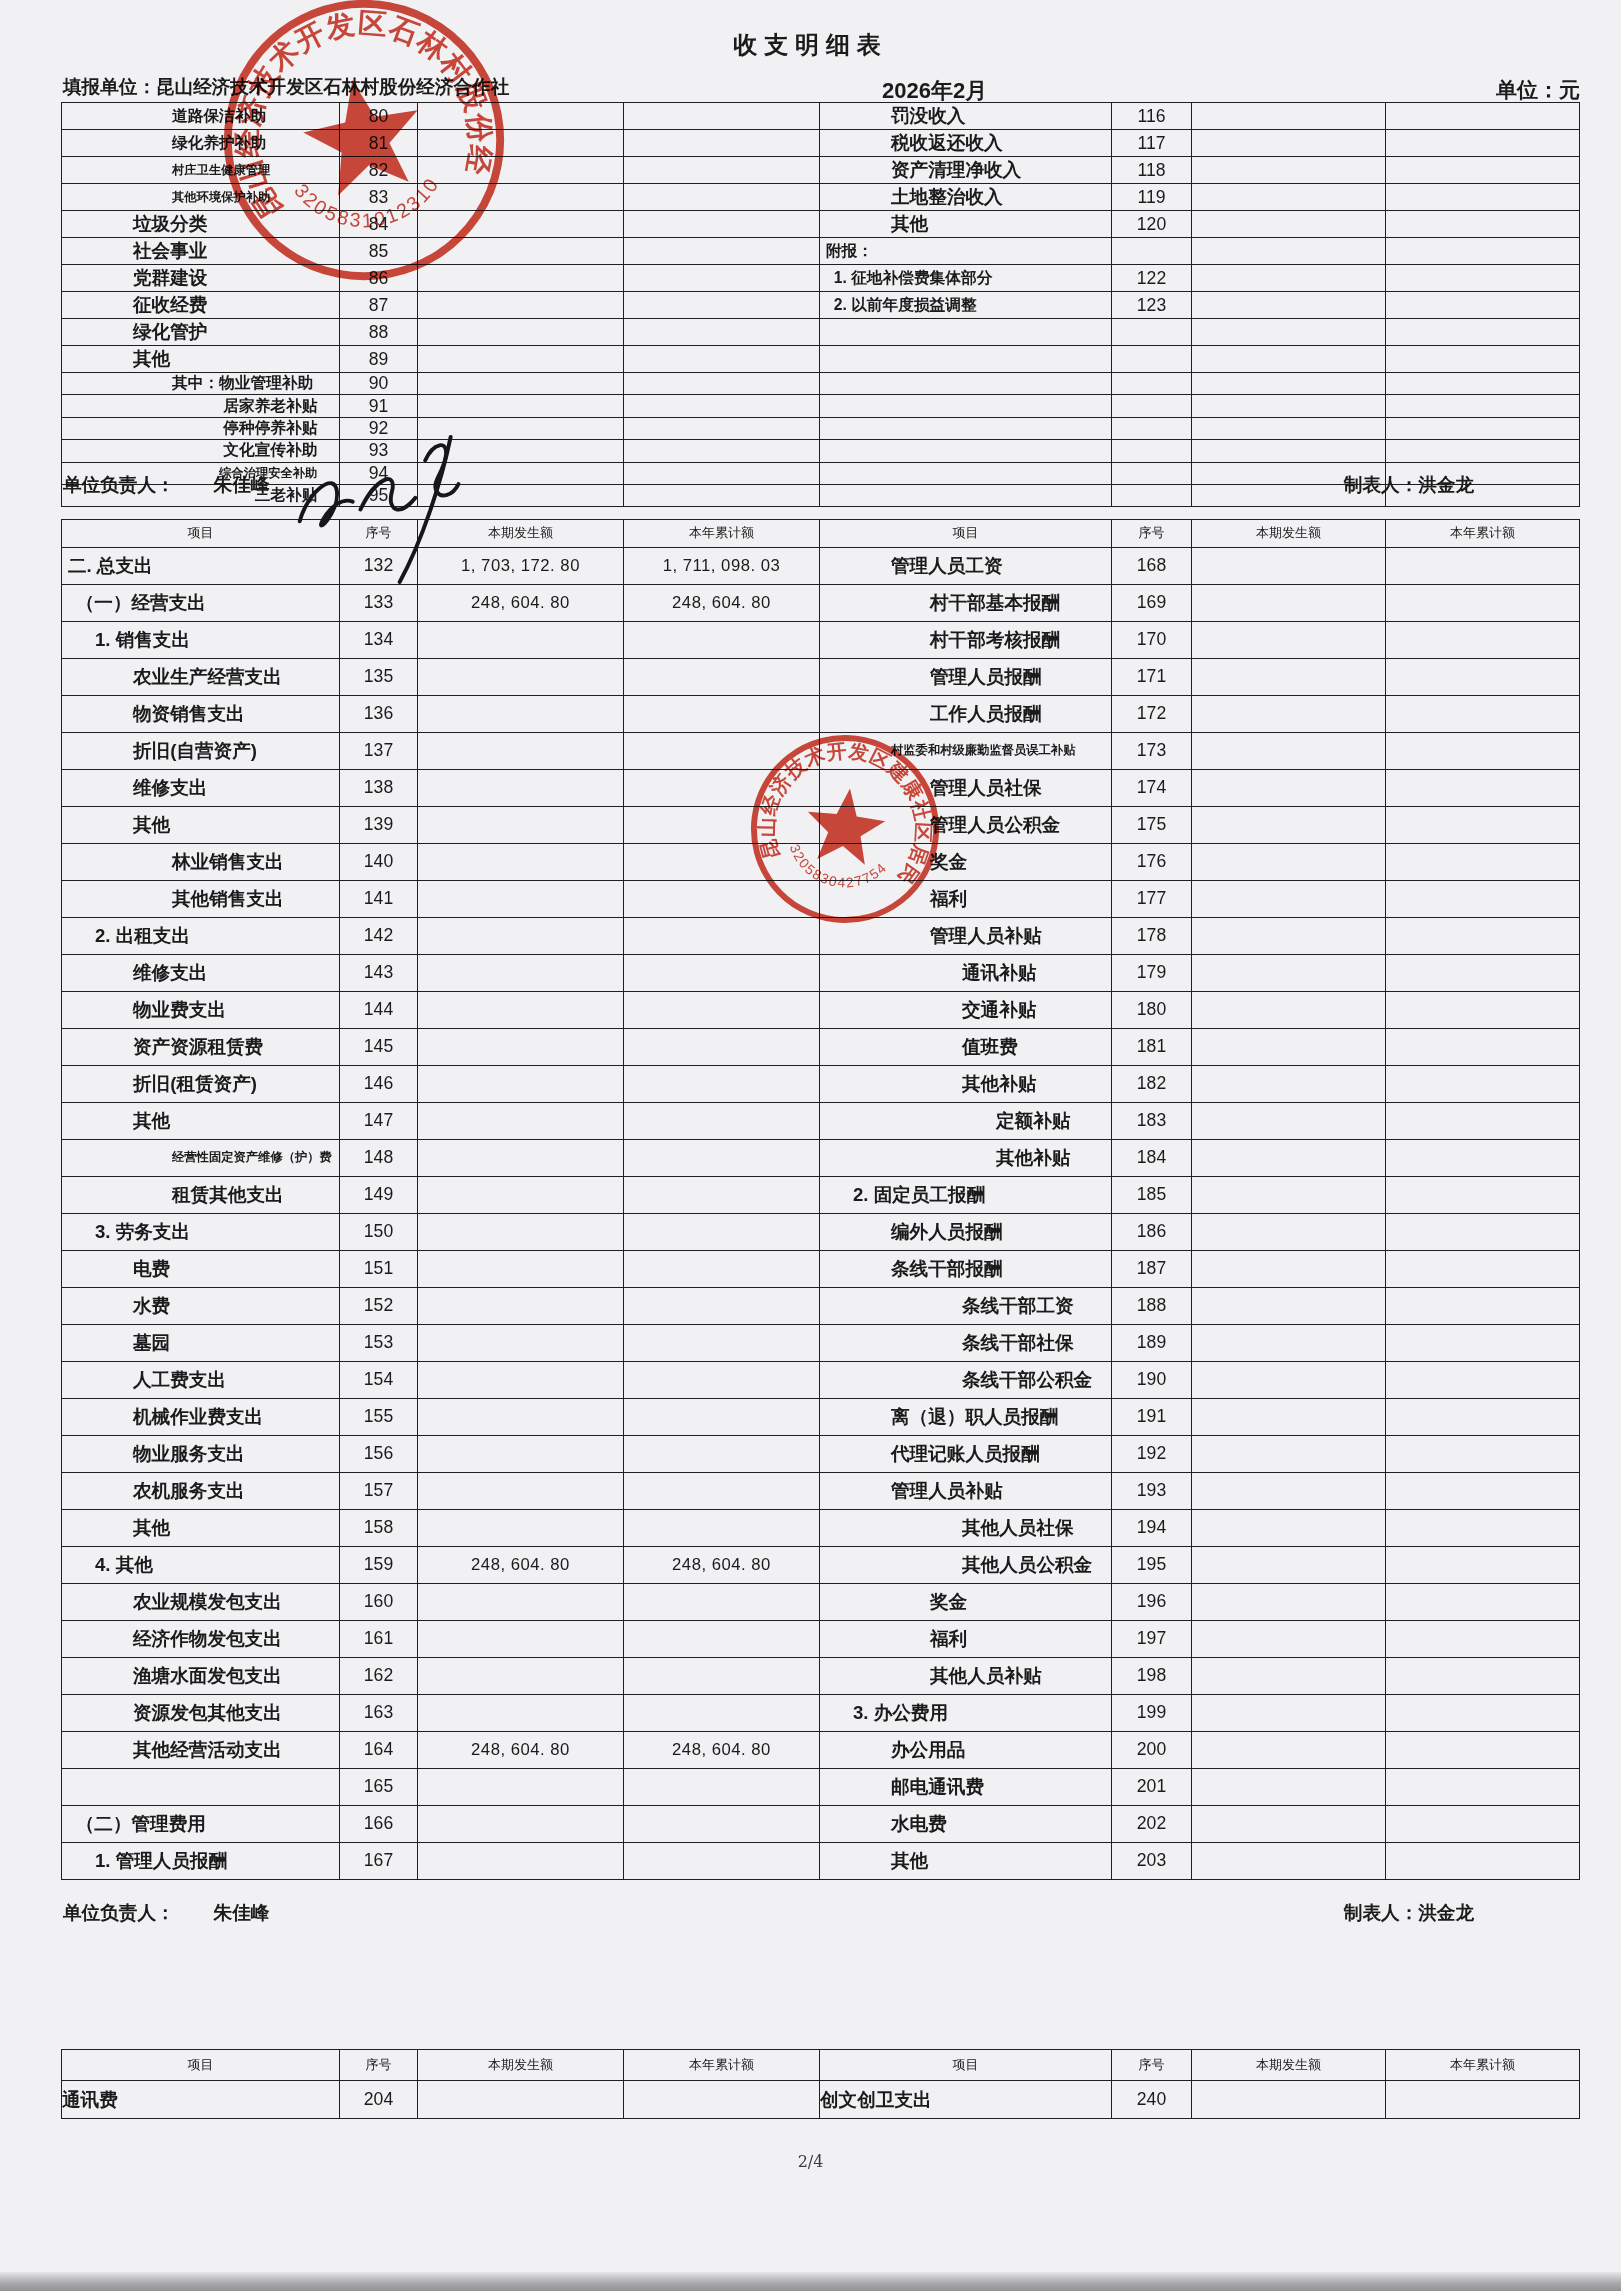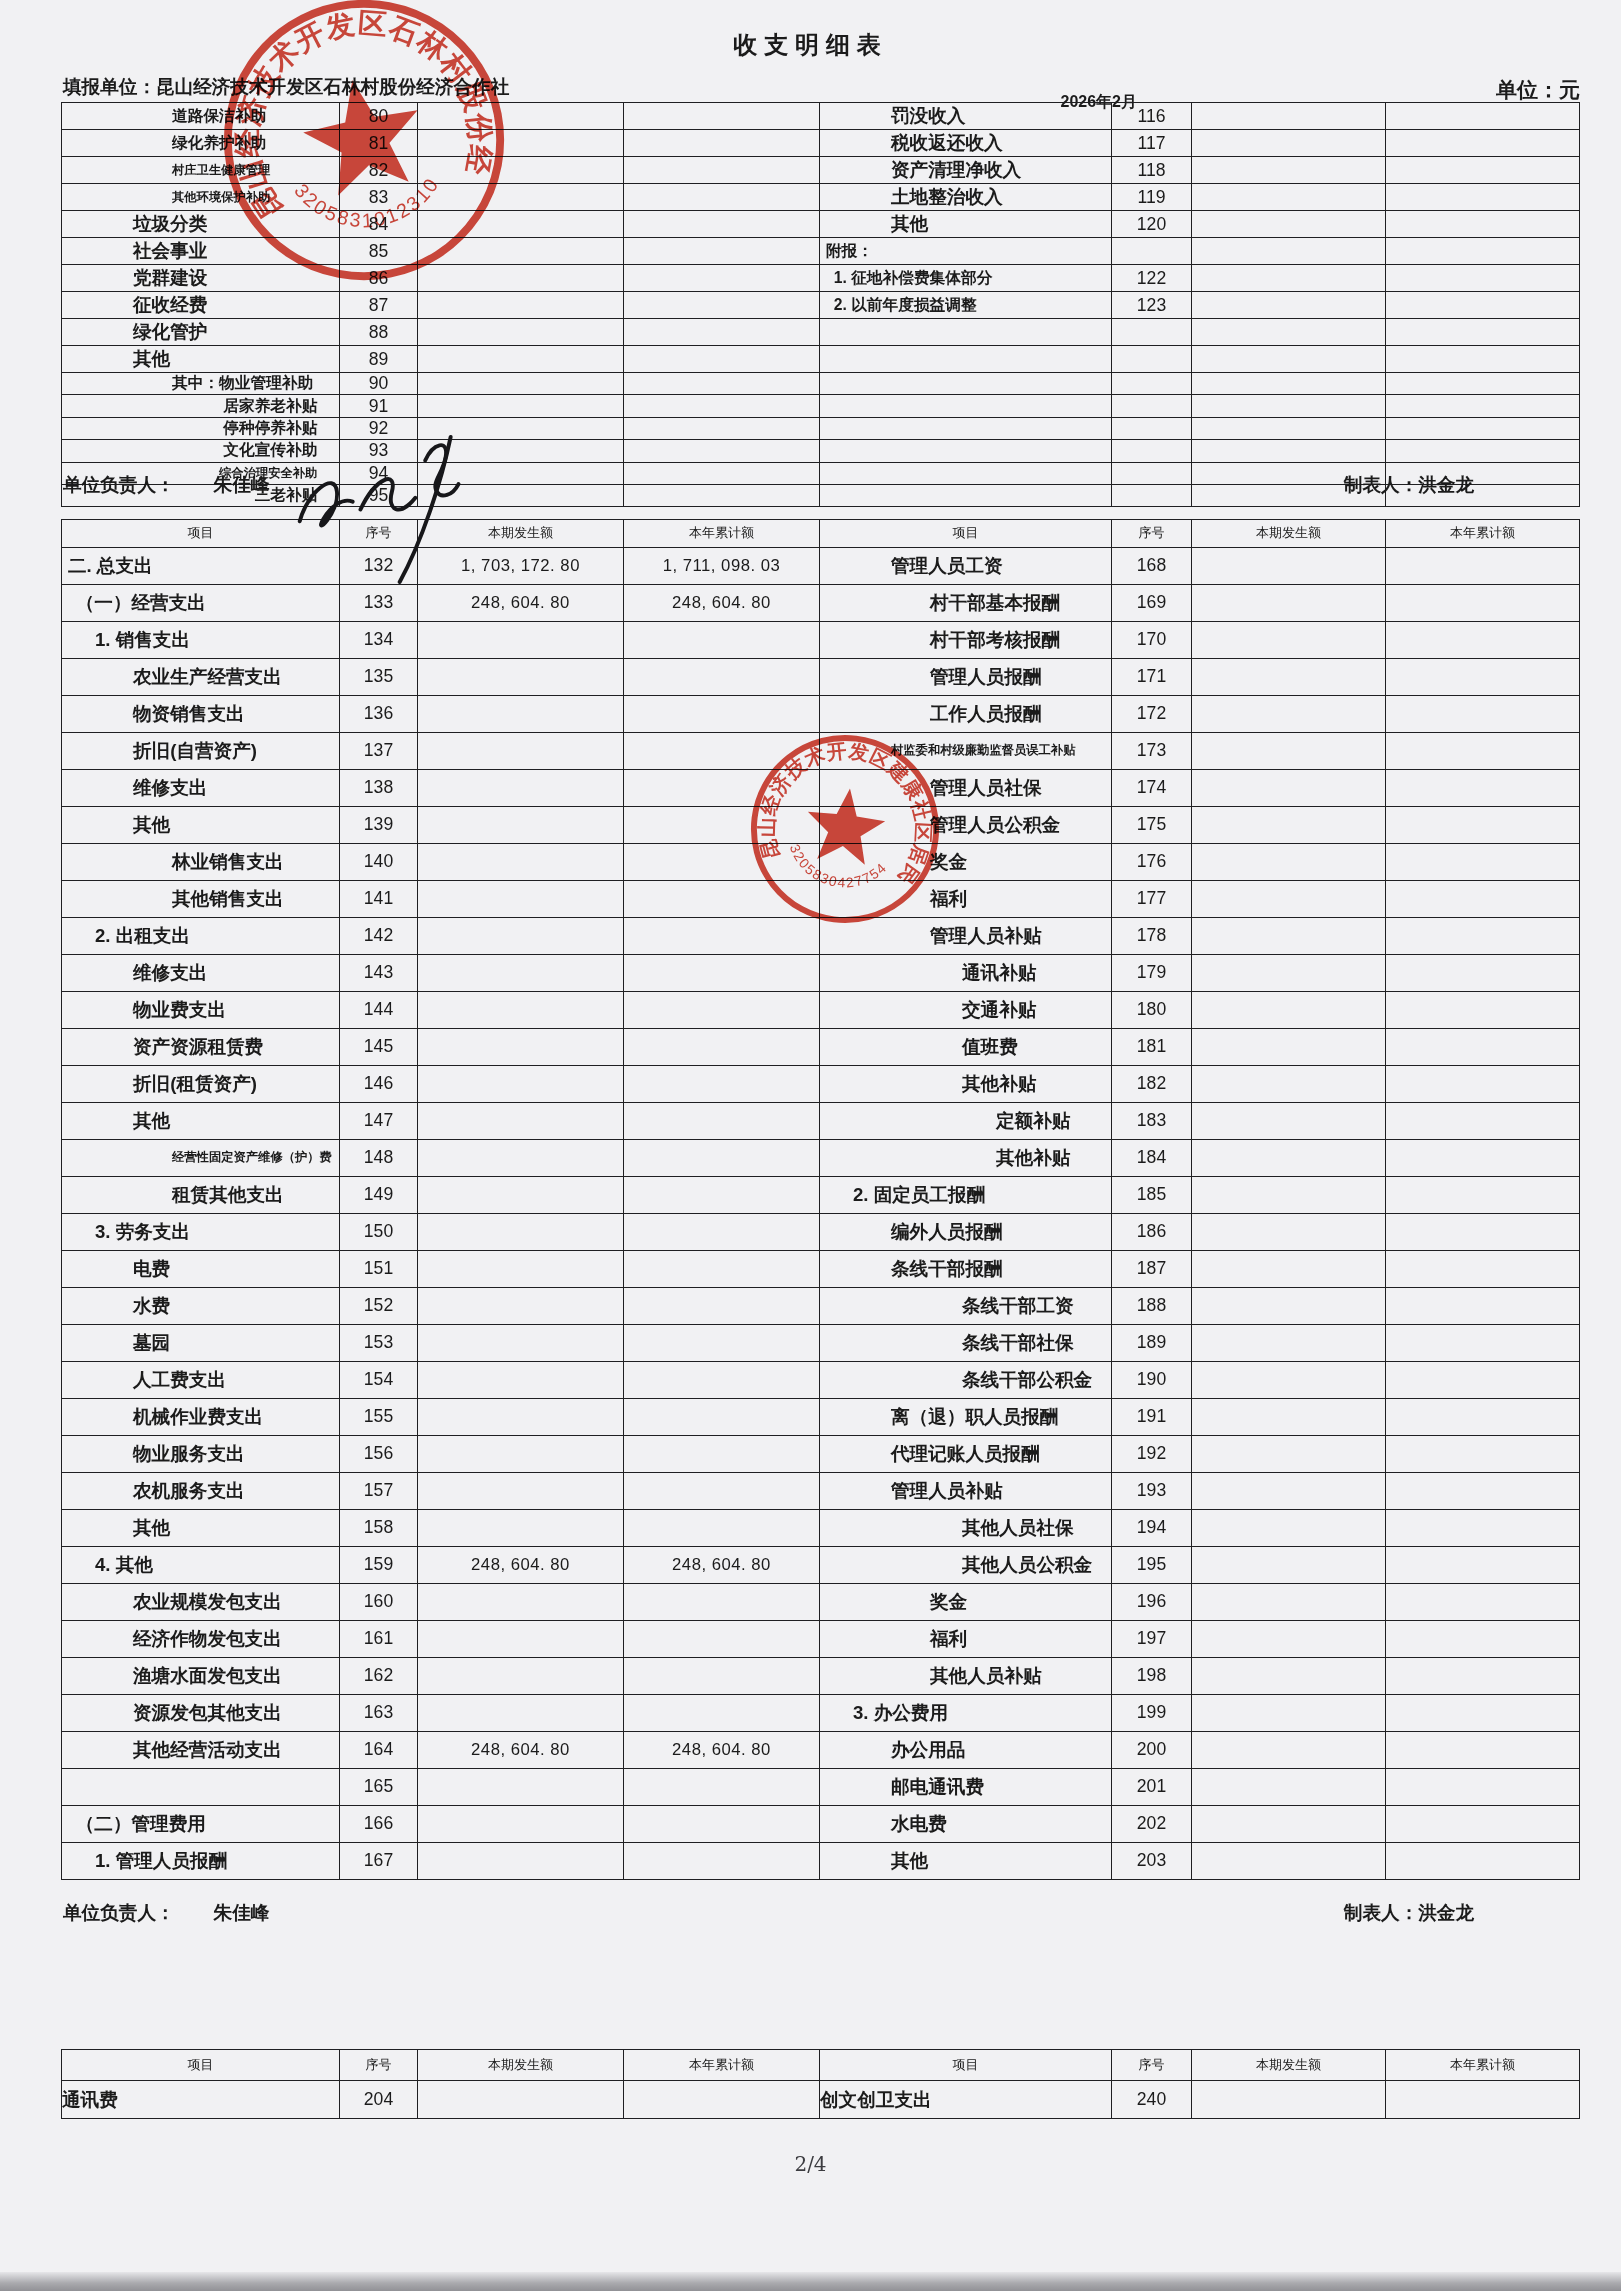--- a/index.html
+++ b/index.html
@@ -3,21 +3,21 @@
 <meta charset="utf-8">
 <style>
   html,body{margin:0;padding:0}
   body{width:1621px;height:2292px;background:#f1f1f3;position:relative;overflow:hidden;
        font-family:"Liberation Sans","DejaVu Sans",sans-serif;color:#1b1b1b}
   .page{position:absolute;inset:0}
   .doc-title{position:absolute;top:29px;left:0;width:100%;text-align:center;
        font-size:24px;font-weight:700;letter-spacing:6.9px}
   .meta{position:absolute;top:74px;left:61px;right:41px;height:25.5px;font-weight:700;font-size:18.6px}
   .meta .unit{position:absolute;left:2px;top:0}
-  .meta .period{position:absolute;left:821px;width:255px;text-align:right;top:18px;font-size:16px}
+  .meta .period{position:absolute;left:821px;width:255px;text-align:left;top:2px;font-size:22px}
   .meta .currency{position:absolute;right:0;top:2px;font-size:21px}
 
   table{border-collapse:collapse;table-layout:fixed;position:absolute;left:61px;width:1519px}
   td,th{border:1.6px solid #1f1f22;overflow:hidden;white-space:nowrap;padding:0}
   th{font-size:13px;font-weight:400;background:transparent}
   .lab{text-align:left;font-weight:700;font-size:18.6px;padding-left:5.9px}
   .num{text-align:center;font-size:17.6px;font-weight:400}
   .val{text-align:center;font-size:16.7px;font-weight:400;letter-spacing:0.5px}
   .i0{padding-left:5.9px}.i1{padding-left:13.7px}.i2{padding-left:33px}.i3{padding-left:71px}
   .i4{padding-left:110px}.i5{padding-left:142px}.i6{padding-left:176px}
@@ -35,21 +35,21 @@
   .ce{padding-left:0}
 
   .sig{position:absolute;left:63px;right:147px;height:29px;font-size:18.6px;font-weight:700;
        display:flex;justify-content:space-between}
   #sig-top{top:472px}
   #sig-bottom{top:1900px}
   .sig .name{margin-left:39px;font-weight:700}
   .sig .who{display:flex}
 
   .page-num{position:absolute;top:2152px;left:0;width:100%;text-align:center;
-       font-family:"DejaVu Serif",serif;font-size:20px;color:#3c3c40}
+       font-family:"DejaVu Serif",serif;font-size:16px;color:#3c3c40}
 
   .stamp{position:absolute;mix-blend-mode:multiply;opacity:.92;pointer-events:none}
   #stamp-1{left:206px;top:-7.8px;width:316px;height:296px;transform:rotate(-11deg)}
   #stamp-2{left:746px;top:725px;width:198px;height:208px;transform:rotate(7deg)}
 
   .scan-edge{position:absolute;left:0;right:0;bottom:0;height:19.6px;
        background:linear-gradient(180deg,#e6e6e9 0%,#aaaaae 55%,#8d8d92 100%)}
   .sign-svg{position:absolute;left:286px;top:427px;width:196px;height:165px;pointer-events:none}
 </style>
 </head>

